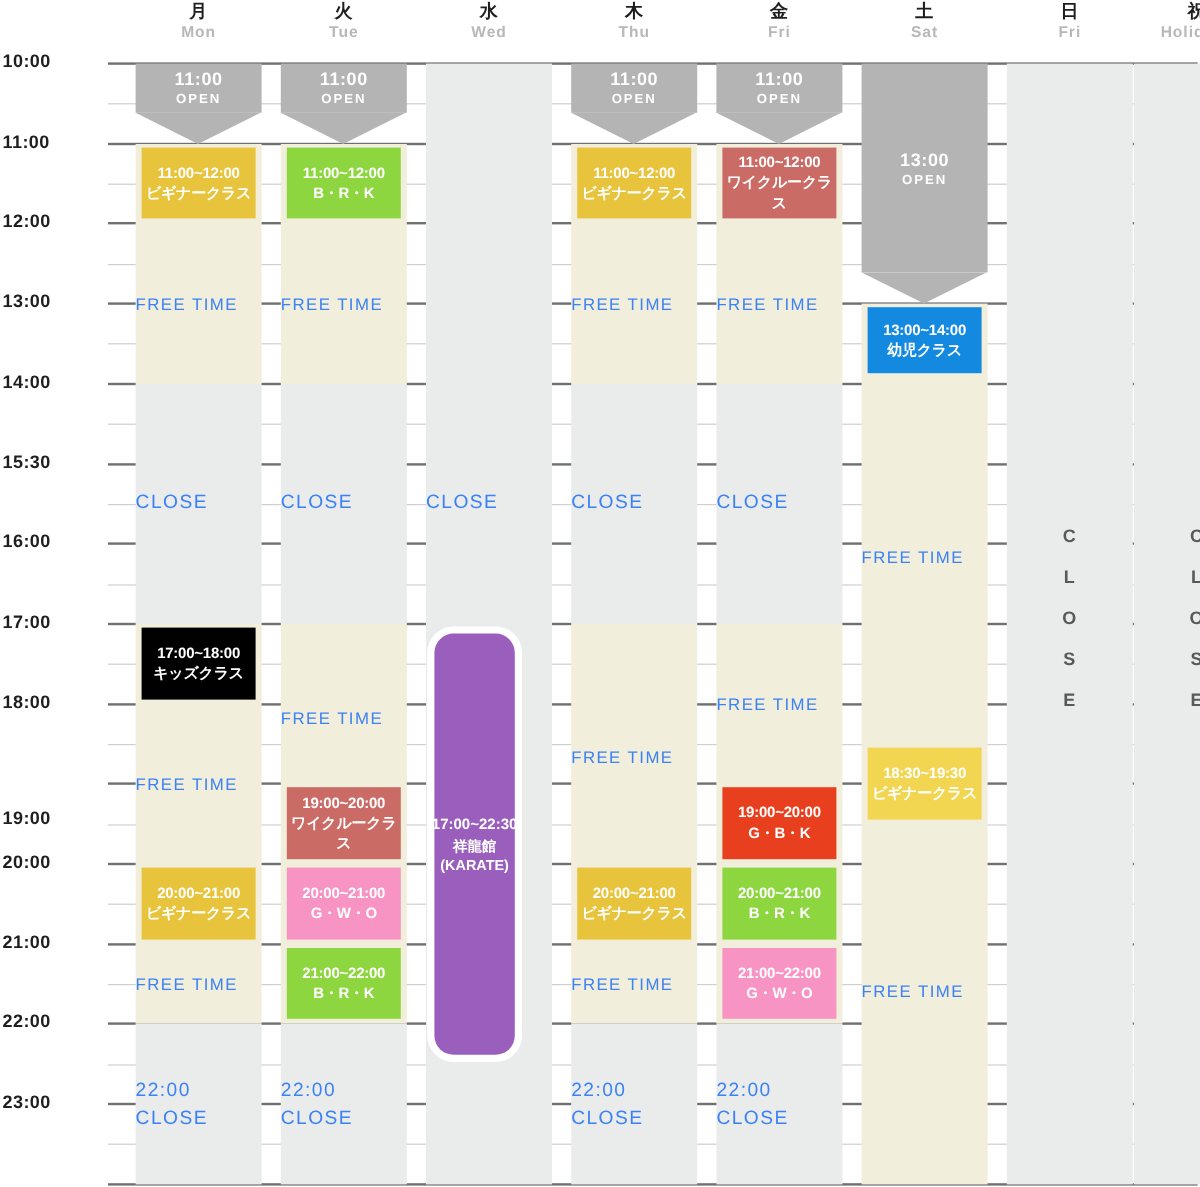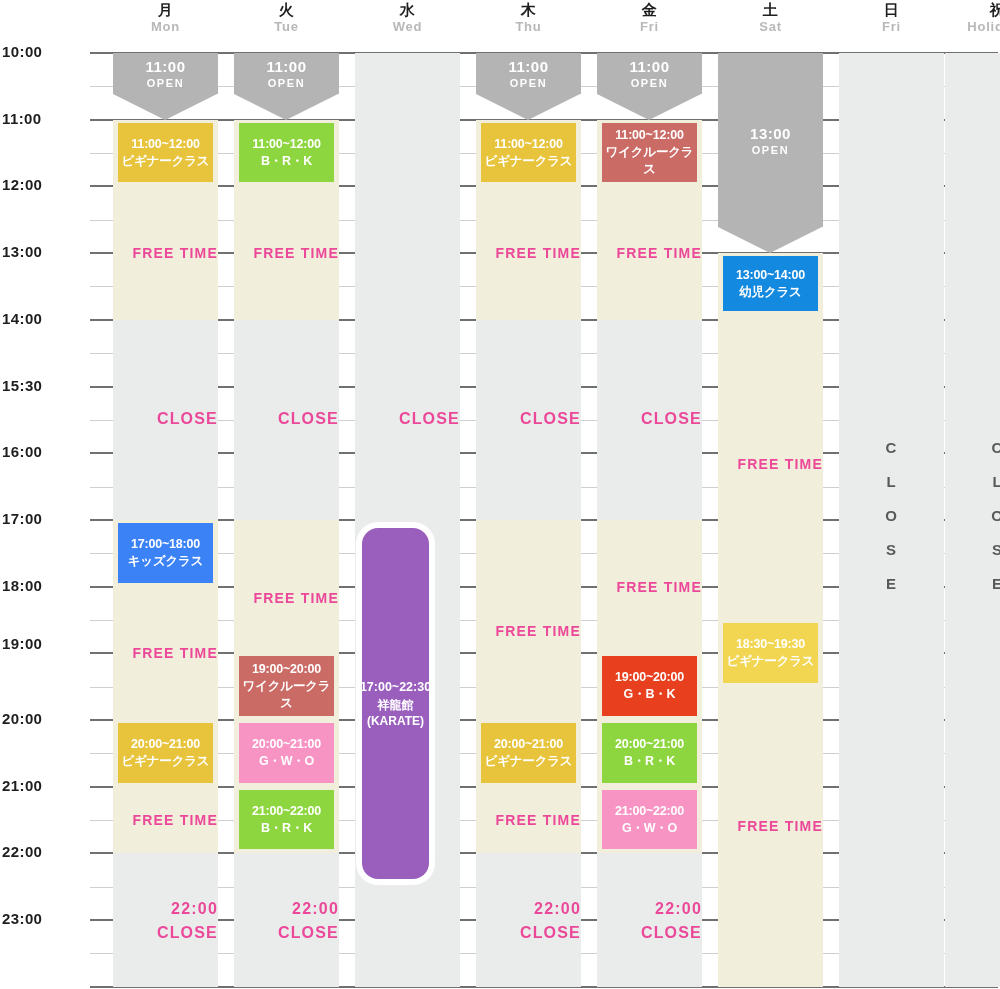--- a/index.html
+++ b/index.html
@@ -31,22 +31,22 @@
   }
   .tick{position:absolute;height:2px;}
   .tick.hour{background:#6f7070;}
   .tick.half{background:#cfcfcf;height:1px;}
 
   .zone{position:absolute;width:105px;left:0;box-sizing:border-box;}
   .zone.free{background:#f2eedc;}
   .zone.closed{background:#eaecec;}
 
   .zonelabel{
-    position:absolute;width:105px;text-align:right;
-    font-size:14px;font-weight:bold;color:#ec4899;
+    position:absolute;width:105px;text-align:left;
+    font-size:14px;font-weight:normal;color:#3b82f6;
     letter-spacing:1.2px;white-space:nowrap;
   }
   .zonelabel.two{line-height:24px;}
 
   
   .vclose{
     position:absolute;width:105px;text-align:center;
     font-size:15px;font-weight:bold;color:#595959;
     line-height:34px;letter-spacing:1px;
   }
@@ -110,21 +110,21 @@
     <div class="tick half" style="left: 90px; top: 419.85px; width: 908px;"></div>
     <div class="tlabel" style="left: 2px; top: 445.2px;">16:00</div>
     <div class="tick hour" style="left: 90px; top: 452.2px; width: 908px;"></div>
     <div class="tick half" style="left: 90px; top: 486.55px; width: 908px;"></div>
     <div class="tlabel" style="left: 2px; top: 511.9px;">17:00</div>
     <div class="tick hour" style="left: 90px; top: 518.9px; width: 908px;"></div>
     <div class="tick half" style="left: 90px; top: 553.25px; width: 908px;"></div>
     <div class="tlabel" style="left: 2px; top: 578.6px;">18:00</div>
     <div class="tick hour" style="left: 90px; top: 585.6px; width: 908px;"></div>
     <div class="tick half" style="left: 90px; top: 619.95px; width: 908px;"></div>
-    <div class="tlabel" style="left: 2px; top: 637px;">19:00</div>
+    <div class="tlabel" style="left: 2px; top: 676px;">19:00</div>
     <div class="tick hour" style="left: 90px; top: 652.3px; width: 908px;"></div>
     <div class="tick half" style="left: 90px; top: 686.65px; width: 908px;"></div>
     <div class="tlabel" style="left: 2px; top: 712px;">20:00</div>
     <div class="tick hour" style="left: 90px; top: 719px; width: 908px;"></div>
     <div class="tick half" style="left: 90px; top: 753.35px; width: 908px;"></div>
     <div class="tlabel" style="left: 2px; top: 778.7px;">21:00</div>
     <div class="tick hour" style="left: 90px; top: 785.7px; width: 908px;"></div>
     <div class="tick half" style="left: 90px; top: 820.05px; width: 908px;"></div>
     <div class="tlabel" style="left: 2px; top: 845.4px;">22:00</div>
     <div class="tick hour" style="left: 90px; top: 852.4px; width: 908px;"></div>
@@ -254,21 +254,21 @@
     <div class="openarrow" style="left: 597px; top: 93.7px;"></div>
     <div class="openbox" style="left: 718px; top: 53px; height: 174.1px; display: flex; flex-direction: column; align-items: center; justify-content: center;">
       <div class="t">13:00</div>
       <div class="o">OPEN</div>
     </div>
     <div class="openarrow" style="left: 718px; top: 227.1px;"></div>
     <div class="cls inset" style="left: 118px; top: 122.7px; height: 59.7px; background: rgb(232, 195, 60);">
       <div class="time">11:00~12:00</div>
       <div class="name">ビギナークラス</div>
     </div>
-    <div class="cls inset" style="left: 118px; top: 522.9px; height: 59.7px; background: #3b82f6;">
+    <div class="cls inset" style="left: 118px; top: 522.9px; height: 59.7px; background: #000000;">
       <div class="time">17:00~18:00</div>
       <div class="name">キッズクラス</div>
     </div>
     <div class="cls inset" style="left: 118px; top: 723px; height: 59.7px; background: rgb(232, 195, 60);">
       <div class="time">20:00~21:00</div>
       <div class="name">ビギナークラス</div>
     </div>
     <div class="cls inset" style="left: 239px; top: 122.7px; height: 59.7px; background: rgb(142, 214, 63);">
       <div class="time">11:00~12:00</div>
       <div class="name">B・R・K</div>

